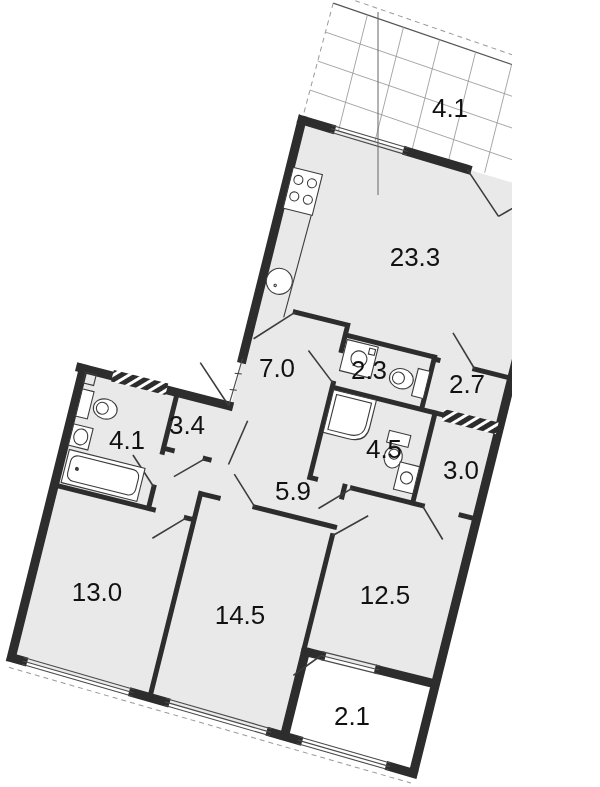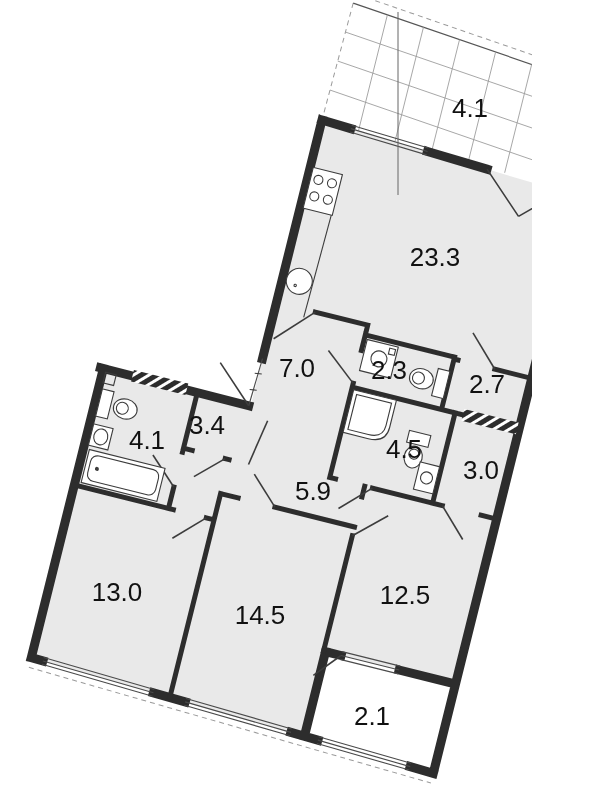--- a/index.html
+++ b/index.html
@@ -1,17 +1,17 @@
 <!DOCTYPE html>
 <html><head>
 <meta charset="utf-8">
 <style>
   html,body{margin:0;padding:0;background:#ffffff;}
   #stage{position:relative;width:512px;height:787px;background:#ffffff;overflow:hidden;
-         font-family:"Liberation Sans", sans-serif;margin-left:20px;}
+         font-family:"Liberation Sans", sans-serif;}
   svg{position:absolute;left:0;top:0;}
   .wall-outer{stroke:#2d2d2d;stroke-width:9;fill:none;stroke-linecap:square;}
   .wall-inner{stroke:#2d2d2d;stroke-width:5;fill:none;stroke-linecap:square;}
   .win{stroke:#4a4a4a;stroke-width:1.1;fill:none;}
   .leaf{stroke:#3c3c3c;stroke-width:1.6;fill:none;}
   .fix{stroke:#3c3c3c;stroke-width:1.1;fill:#ffffff;}
   .fixn{stroke:#3c3c3c;stroke-width:1.1;fill:none;}
   .grid{stroke:#9a9a9a;stroke-width:0.8;fill:none;}
   .dash{stroke:#9a9a9a;stroke-width:1;fill:none;stroke-dasharray:5 4;}
   .edge{stroke:#555555;stroke-width:1.2;fill:none;}

